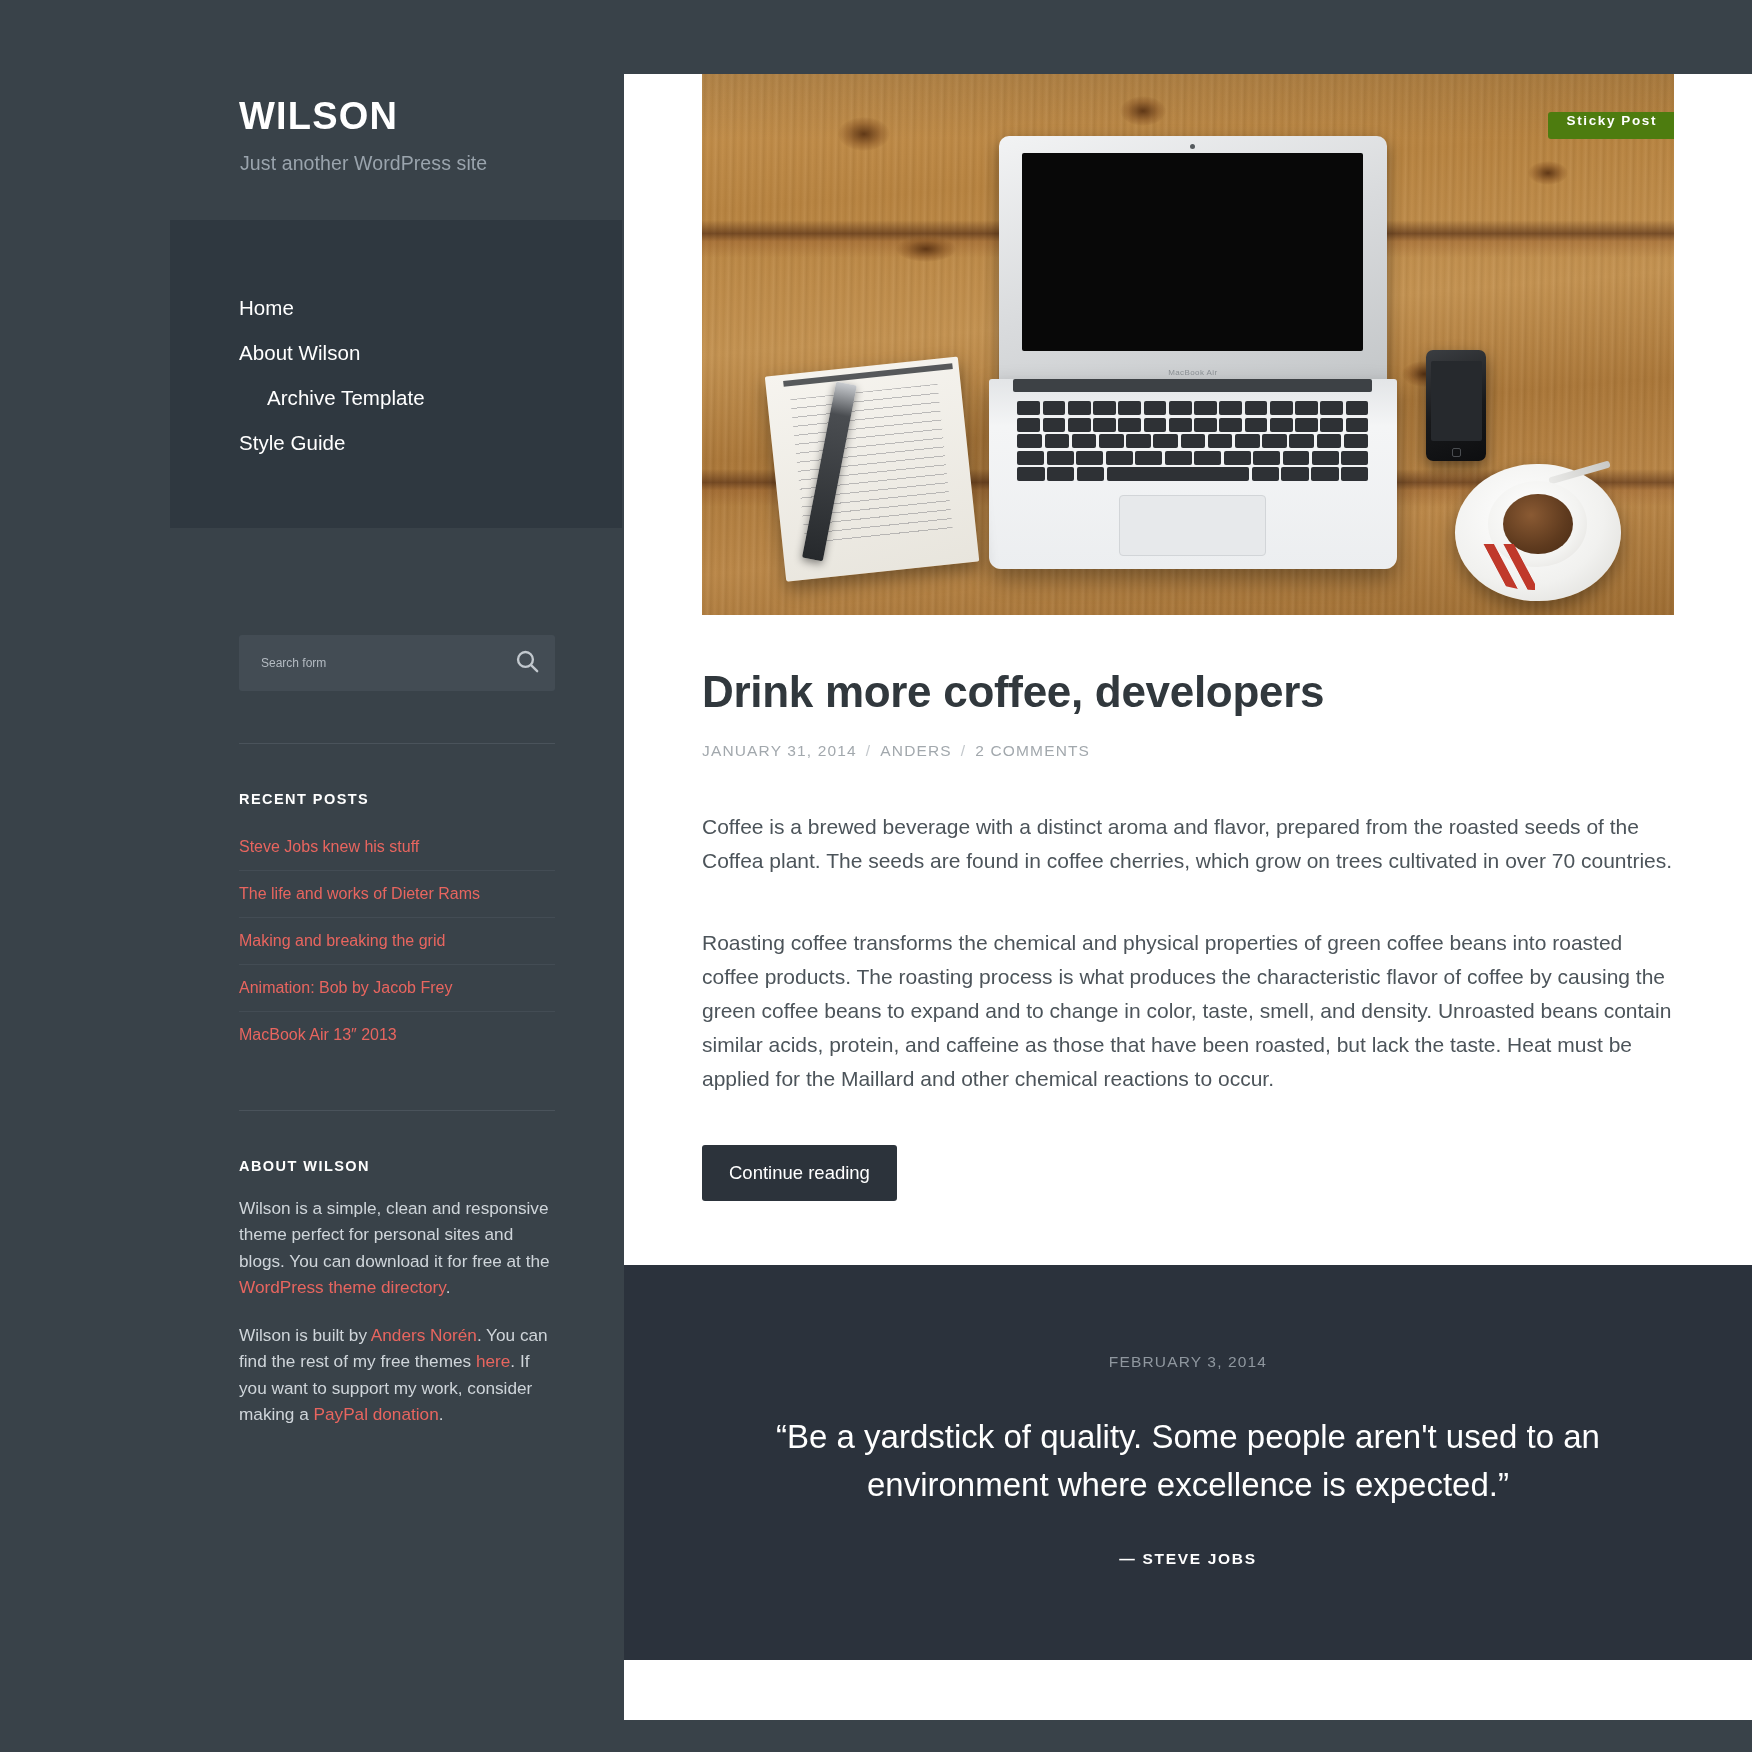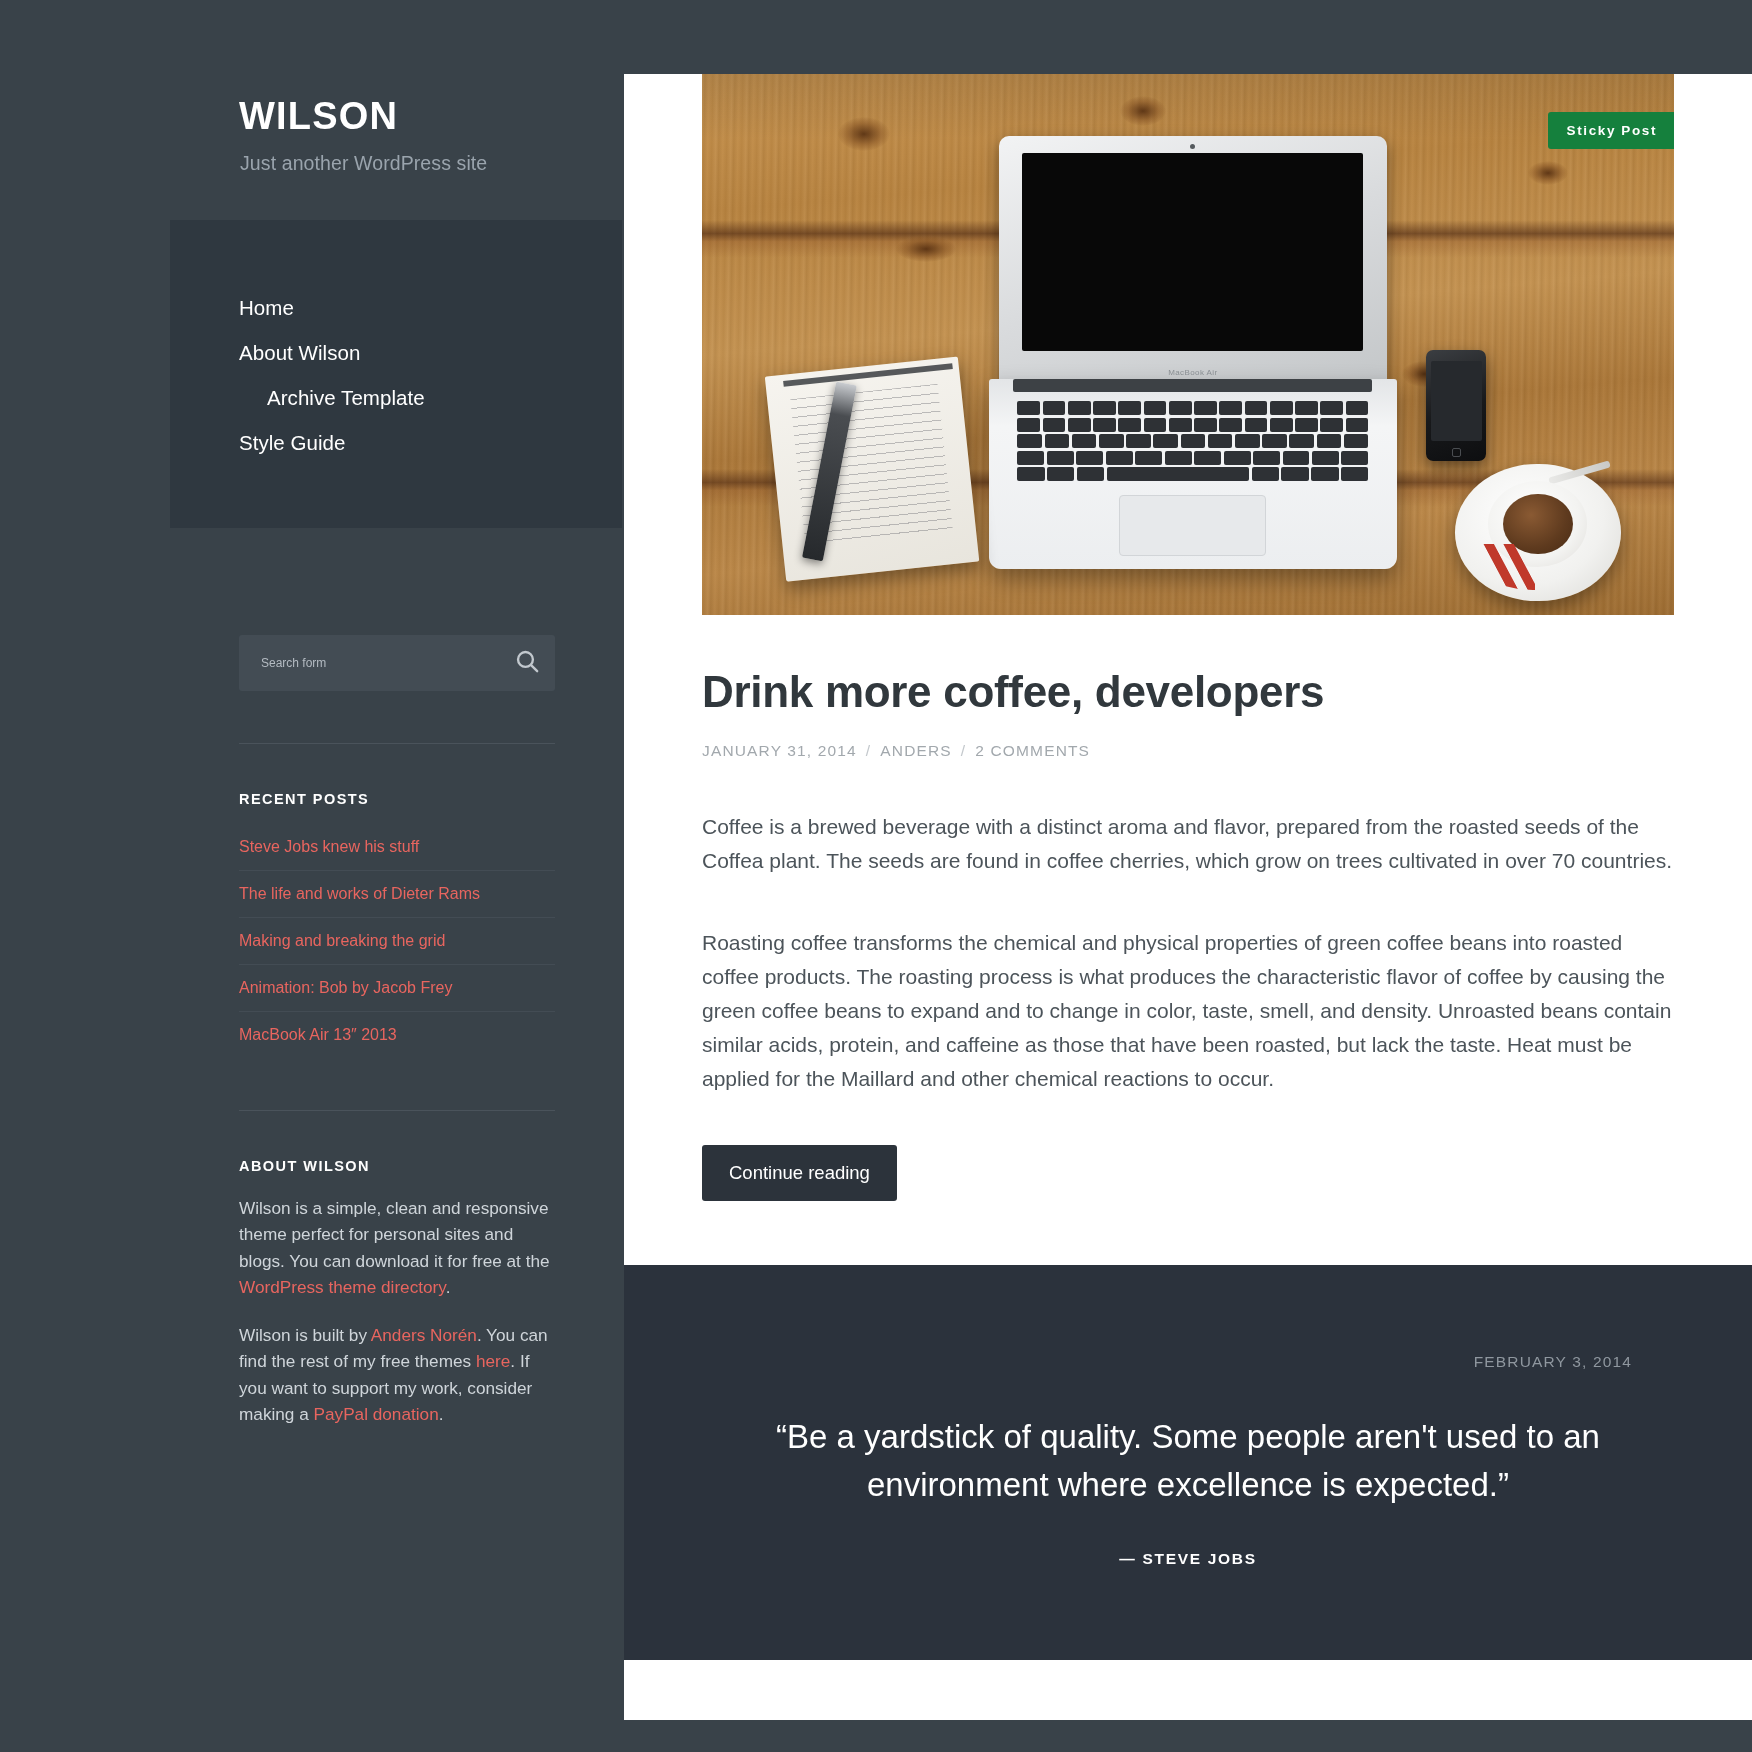--- a/index.html
+++ b/index.html
@@ -373,26 +373,26 @@
     width: 38%; height: 5%;
     background: linear-gradient(90deg, #e9e9e7 0%, #c9c9c6 100%);
     border-radius: 3px;
     transform: rotate(-16deg);
   }
 
   .sticky-badge {
     position: absolute;
     right: 0;
     top: 38px;
-    background: #15803d;
+    background: #4d7c0f;
     color: #ffffff;
     font-size: 13.5px;
     font-weight: bold;
     letter-spacing: 1.6px;
-    padding: 11px 17px 11px 19px;
+    padding: 1px 17px 11px 19px;
     border-radius: 3px 0 0 3px;
   }
 
   .post-title {
     margin: 52px 78px 0 78px;
     font-size: 44px;
     font-weight: bold;
     color: #31383d;
     letter-spacing: -0.3px;
     line-height: 1.15;
@@ -437,21 +437,20 @@
     background: #2b323c;
     padding: 88px 120px 92px 120px;
     text-align: center;
   }
 
   .quote-date {
     font-size: 15.5px;
     letter-spacing: 1.15px;
     color: #8f979f;
     text-transform: uppercase;
-    text-align: right;
   }
 
   .quote-text {
     margin-top: 42px;
     font-size: 33px;
     line-height: 1.45;
     color: #ffffff;
     font-weight: normal;
   }
 

